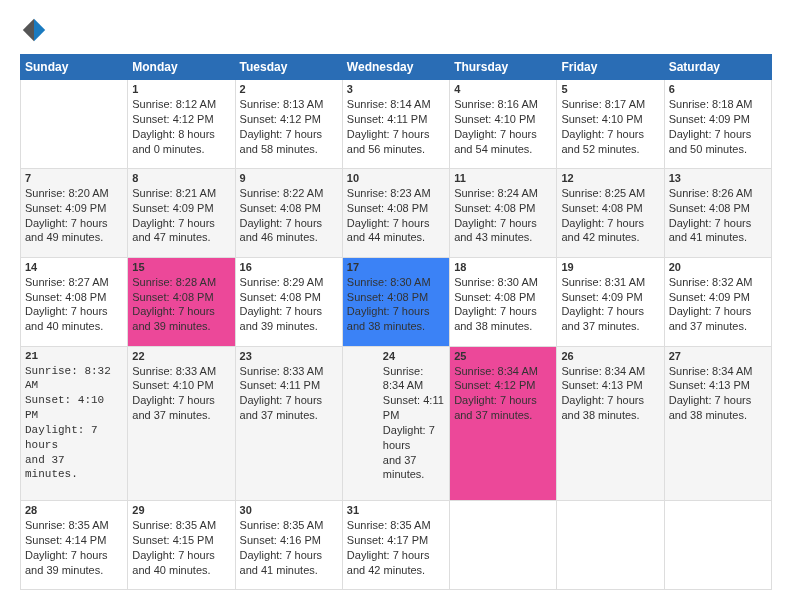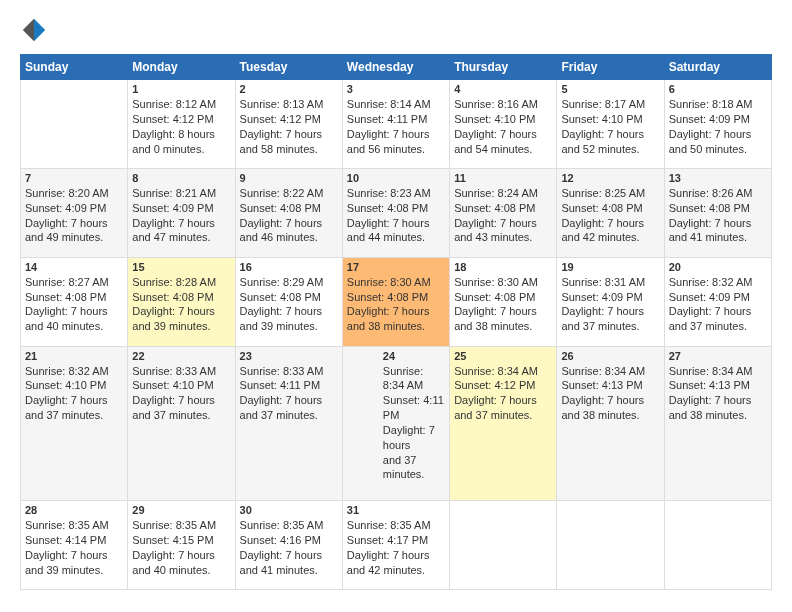--- a/index.html
+++ b/index.html
@@ -183,63 +183,63 @@
           <td style="background: rgb(245, 245, 245);">
             <span class="day-number">13</span>
             <div class="day-info">Sunrise: 8:26 AM<br>Sunset: 4:08 PM<br>Daylight: 7 hours<br>and 41 minutes.</div>
           </td>
         </tr>
         <tr>
           <td style="background: rgb(255, 255, 255);">
             <span class="day-number">14</span>
             <div class="day-info">Sunrise: 8:27 AM<br>Sunset: 4:08 PM<br>Daylight: 7 hours<br>and 40 minutes.</div>
           </td>
-          <td style="background: #fef9c3;">
+          <td style="background: #ec4899;">
             <span class="day-number">15</span>
             <div class="day-info">Sunrise: 8:28 AM<br>Sunset: 4:08 PM<br>Daylight: 7 hours<br>and 39 minutes.</div>
           </td>
           <td style="background: rgb(255, 255, 255);">
             <span class="day-number">16</span>
             <div class="day-info">Sunrise: 8:29 AM<br>Sunset: 4:08 PM<br>Daylight: 7 hours<br>and 39 minutes.</div>
           </td>
-          <td style="background: #fdba74;">
+          <td style="background: #3b82f6;">
             <span class="day-number">17</span>
             <div class="day-info">Sunrise: 8:30 AM<br>Sunset: 4:08 PM<br>Daylight: 7 hours<br>and 38 minutes.</div>
           </td>
           <td style="background: rgb(255, 255, 255);">
             <span class="day-number">18</span>
             <div class="day-info">Sunrise: 8:30 AM<br>Sunset: 4:08 PM<br>Daylight: 7 hours<br>and 38 minutes.</div>
           </td>
           <td style="background: rgb(255, 255, 255);">
             <span class="day-number">19</span>
             <div class="day-info">Sunrise: 8:31 AM<br>Sunset: 4:09 PM<br>Daylight: 7 hours<br>and 37 minutes.</div>
           </td>
           <td style="background: rgb(255, 255, 255);">
             <span class="day-number">20</span>
             <div class="day-info">Sunrise: 8:32 AM<br>Sunset: 4:09 PM<br>Daylight: 7 hours<br>and 37 minutes.</div>
           </td>
         </tr>
         <tr>
-          <td style="background: rgb(245, 245, 245);">
+          <td style="background: rgb(245, 245, 245); font-family: Liberation Mono, monospace;">
             <span class="day-number">21</span>
             <div class="day-info">Sunrise: 8:32 AM<br>Sunset: 4:10 PM<br>Daylight: 7 hours<br>and 37 minutes.</div>
           </td>
           <td style="background: rgb(245, 245, 245);">
             <span class="day-number">22</span>
             <div class="day-info">Sunrise: 8:33 AM<br>Sunset: 4:10 PM<br>Daylight: 7 hours<br>and 37 minutes.</div>
           </td>
           <td style="background: rgb(245, 245, 245);">
             <span class="day-number">23</span>
             <div class="day-info">Sunrise: 8:33 AM<br>Sunset: 4:11 PM<br>Daylight: 7 hours<br>and 37 minutes.</div>
           </td>
           <td style="background: rgb(245, 245, 245); padding-left: 40px;">
             <span class="day-number">24</span>
             <div class="day-info">Sunrise: 8:34 AM<br>Sunset: 4:11 PM<br>Daylight: 7 hours<br>and 37 minutes.</div>
           </td>
-          <td style="background: #fef9c3;">
+          <td style="background: #ec4899;">
             <span class="day-number">25</span>
             <div class="day-info">Sunrise: 8:34 AM<br>Sunset: 4:12 PM<br>Daylight: 7 hours<br>and 37 minutes.</div>
           </td>
           <td style="background: rgb(245, 245, 245);">
             <span class="day-number">26</span>
             <div class="day-info">Sunrise: 8:34 AM<br>Sunset: 4:13 PM<br>Daylight: 7 hours<br>and 38 minutes.</div>
           </td>
           <td style="background: rgb(245, 245, 245);">
             <span class="day-number">27</span>
             <div class="day-info">Sunrise: 8:34 AM<br>Sunset: 4:13 PM<br>Daylight: 7 hours<br>and 38 minutes.</div>

